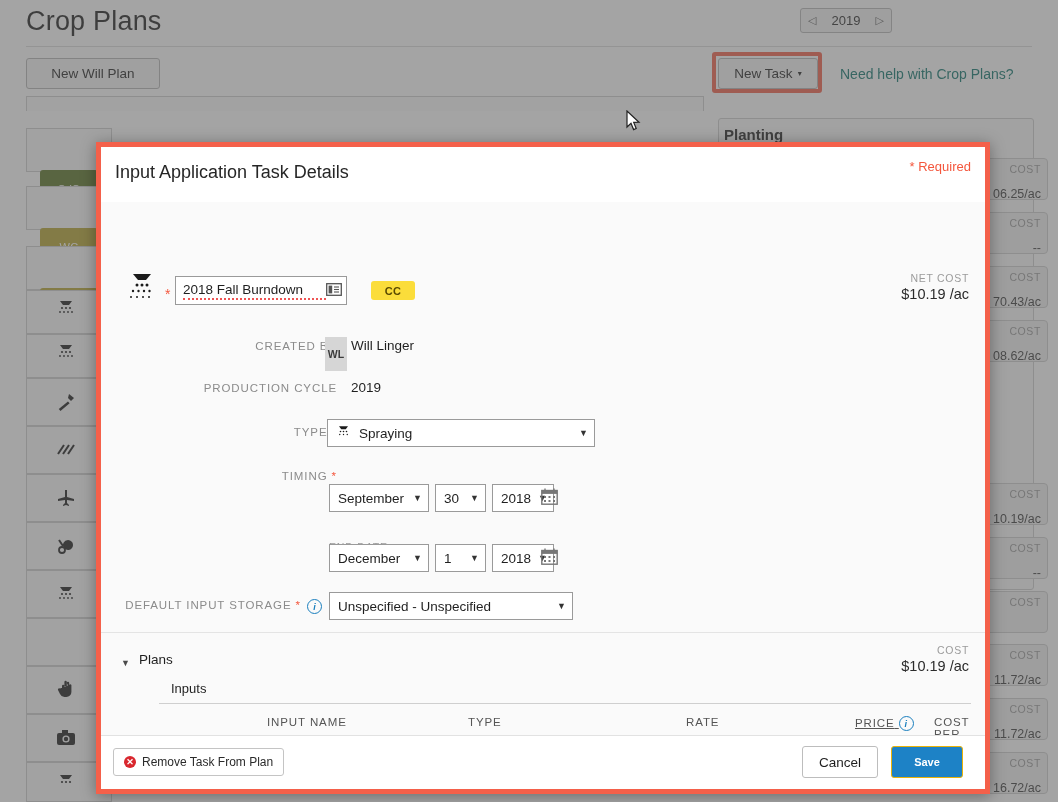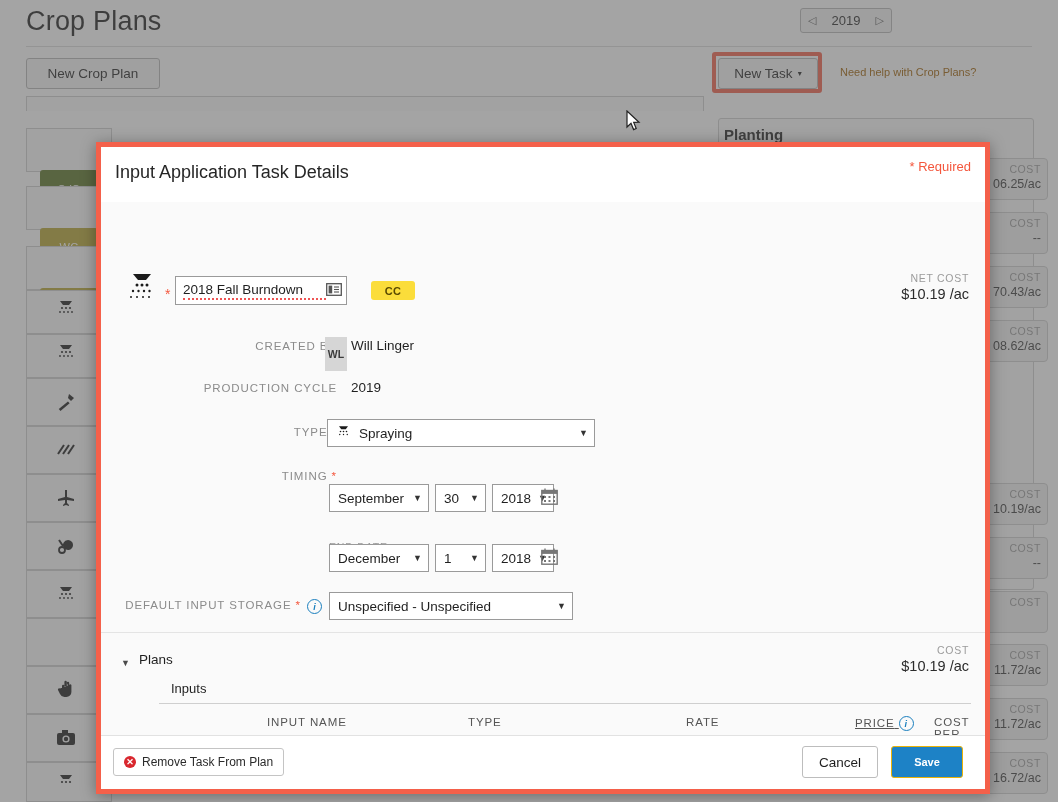--- a/index.html
+++ b/index.html
@@ -49,21 +49,21 @@
     position:absolute; left:718px; top:58px;
     width:98px; height:29px;
     border:1px solid #b5b5b5; border-radius:3px;
     background:#f7f7f7;
     font-size:13.5px; color:#222;
     display:flex; align-items:center; justify-content:center; gap:5px;
   }
   .caret-dn { font-size:8px; line-height:1; }
   .help-link {
     position:absolute; left:840px; top:66px;
-    font-size:11px; color:#a16207; text-decoration:none;
+    font-size:14px; color:#0f766e; text-decoration:none;
   }
 
   .panel-box {
     position:absolute; border:1px solid #cfcfcf; border-radius:3px; background:#fafafa;
   }
   .left-strip { position:absolute; left:26px; top:96px; width:676px; height:14px; border:1px solid #cfcfcf; border-bottom:none; background:#fafafa; }
 
   .planting-panel { left:718px; top:118px; width:314px; height:470px; }
   .planting-label { position:absolute; left:724px; top:126px; font-size:15px; font-weight:bold; color:#222; }
 
@@ -76,21 +76,21 @@
   }
   .rail-icon { position:absolute; left:56px; font-size:19px; color:#1b1b1b; line-height:1; }
 
   
   .cost-chip {
     position:absolute; right:10px; width:74px; height:42px;
     border:1px solid #cfcfcf; border-radius:4px; background:#f2f2f2;
     box-sizing:border-box; text-align:right; padding:4px 6px 0 0;
   }
   .cost-chip .lbl { font-size:10.5px; color:#9a9a9a; letter-spacing:.6px; }
-  .cost-chip .val { font-size:12.5px; color:#3a3a3a; margin-top:2px; white-space:nowrap; }
+  .cost-chip .val { font-size:12.5px; color:#3a3a3a; margin-top:12px; white-space:nowrap; }
 
   .dim-overlay { position:absolute; inset:0; background:rgba(90,90,90,0.55); }
 
   .cursor { position:absolute; left:626px; top:110px; width:16px; height:22px; }
 
   
   .modal {
     position:absolute; left:96px; top:142px; width:894px; height:652px;
     border:5px solid #f4604a; background:#ffffff; box-sizing:border-box;
     box-shadow:0 2px 14px rgba(0,0,0,.35);
@@ -210,21 +210,21 @@
     <div class="page-header">
       <div class="page-title">Crop Plans</div>
       <div class="year-nav">
         <span class="arrow">◁</span>
         <span class="yr">2019</span>
         <span class="arrow">▷</span>
       </div>
     </div>
     <div class="hr-top"></div>
 
-    <div class="btn-newcropplan">New Crop Plan</div>
+    <div class="btn-newcropplan">New Will Plan</div>
 
     <div class="newtask-wrap"></div>
     <div class="btn-newtask">
       <span>New Task</span>
       <span class="caret-dn">▾</span>
     </div>
     <a class="help-link" href="#">Need help with Crop Plans?</a>
 
     <div class="left-strip"></div>
 

